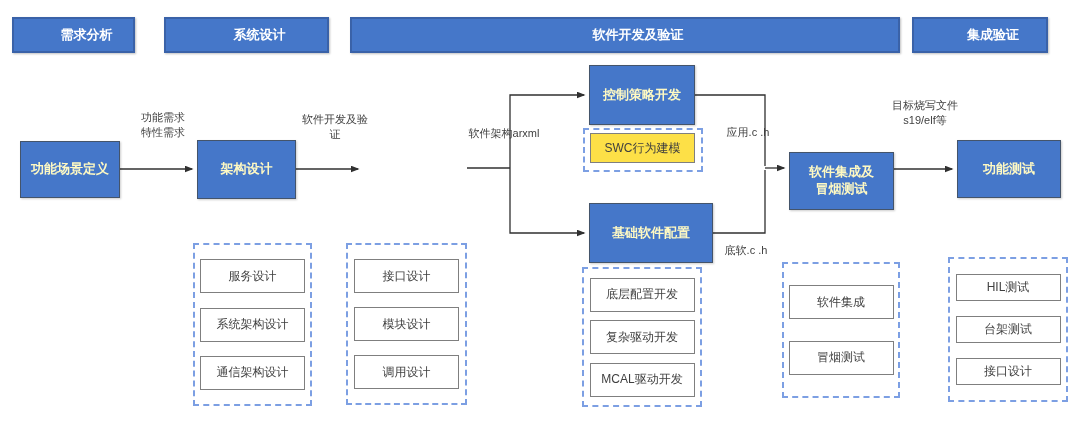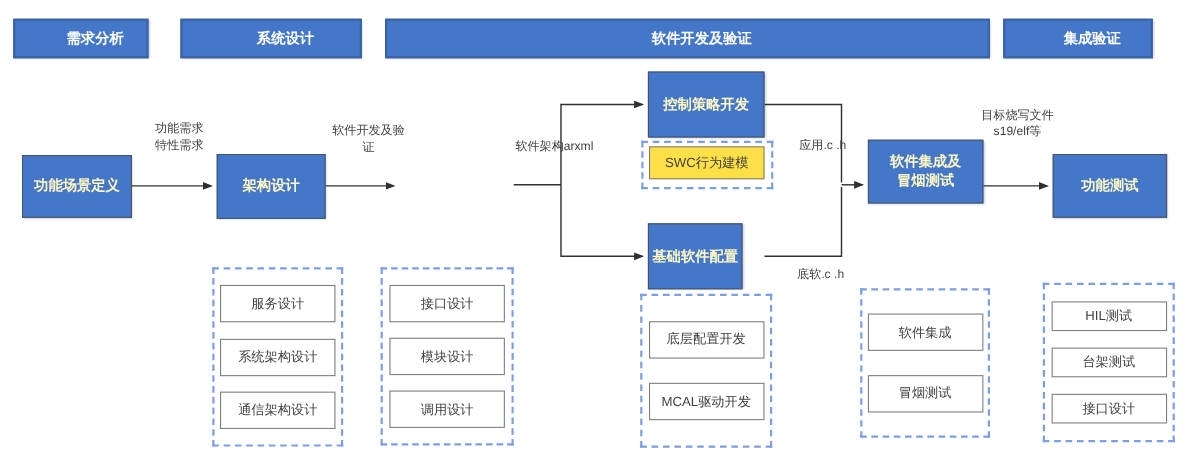--- a/index.html
+++ b/index.html
@@ -78,22 +78,22 @@
   </svg>
 
   <div class="phase-bar" style="left:12px;width:123px;">需求分析</div>
   <div class="phase-bar" style="left:164px;width:165px;">系统设计</div>
   <div class="phase-bar" style="left:350px;width:550px;">软件开发及验证</div>
   <div class="phase-bar" style="left:912px;width:136px;">集成验证</div>
 
   <div class="node" style="left:20px;top:141px;width:100px;height:57px;">功能场景定义</div>
   <div class="node" style="left:197px;top:140px;width:99px;height:59px;">架构设计</div>
   <div class="node" style="left:589px;top:65px;width:106px;height:60px;">控制策略开发</div>
-  <div class="node" style="left:589px;top:203px;width:86px;height:60px;">基础软件配置</div>
-  <div class="node" style="left:789px;top:127px;width:105px;height:58px;">软件集成及
+  <div class="node" style="left:589px;top:203px;width:124px;height:60px;">基础软件配置</div>
+  <div class="node" style="left:789px;top:152px;width:105px;height:58px;">软件集成及
 冒烟测试</div>
   <div class="node" style="left:957px;top:140px;width:104px;height:58px;">功能测试</div>
 
   <div class="dashed-group" style="left:583px;top:128px;width:120px;height:44px;"></div>
   <div class="swc-inner">SWC行为建模</div>
 
   <div class="elabel" style="left:128px;top:110px;width:70px;">功能需求
 特性需求</div>
   <div class="elabel" style="left:300px;top:112px;width:70px;">软件开发及验证</div>
   <div class="elabel" style="left:462px;top:126px;width:84px;">软件架构arxml</div>
@@ -110,20 +110,21 @@
   </div>
 
   <div class="dashed-group col" style="left:346px;top:243px;width:121px;height:162px;">
     <div class="mini-box">接口设计</div>
     <div class="mini-box">模块设计</div>
     <div class="mini-box">调用设计</div>
   </div>
 
   <div class="dashed-group col" style="left:582px;top:267px;width:120px;height:140px;">
     <div class="mini-box">底层配置开发</div>
+    <div class="mini-box">复杂驱动开发</div>
     <div class="mini-box">MCAL驱动开发</div>
   </div>
 
   <div class="dashed-group col" style="left:782px;top:262px;width:118px;height:136px;">
     <div class="mini-box">软件集成</div>
     <div class="mini-box">冒烟测试</div>
   </div>
 
   <div class="dashed-group col col-short" style="left:948px;top:257px;width:120px;height:145px;">
     <div class="mini-box">HIL测试</div>

